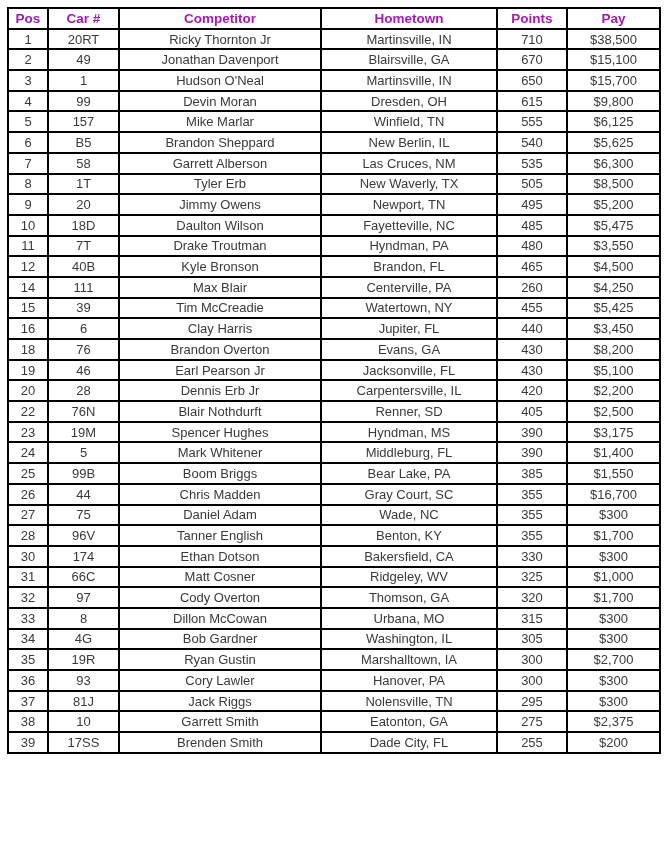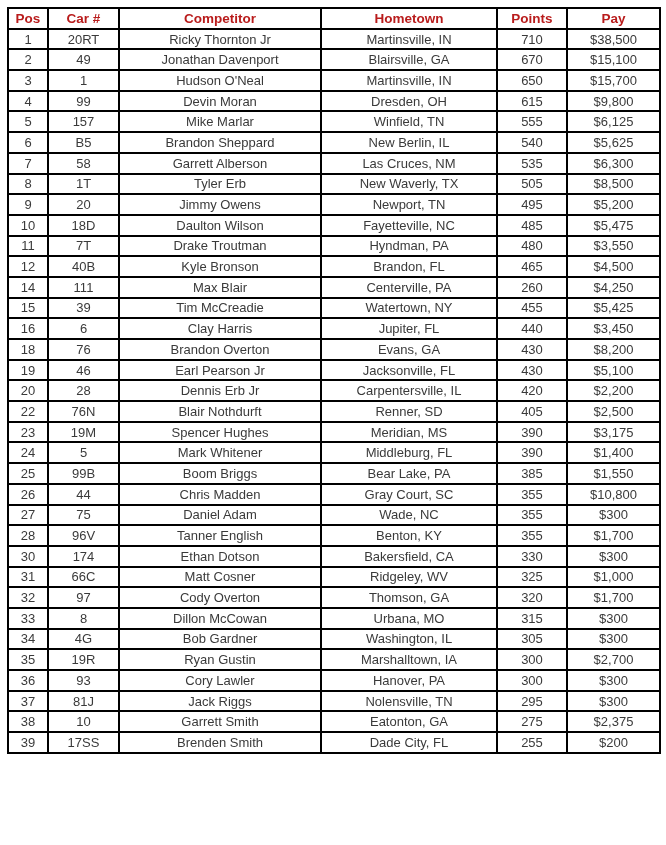--- a/index.html
+++ b/index.html
@@ -26,21 +26,21 @@
     vertical-align: middle;
     padding: 0;
     height: 18.7px;
     overflow: hidden;
     white-space: nowrap;
     line-height: 1;
   }
   table.standings th {
     font-size: 13.5px;
     font-weight: bold;
-    color: #b91c1c;
+    color: #a21caf;
     margin-top: 48px;
   }
   table.standings td {
     font-size: 13px;
     font-weight: normal;
     color: #3a3a3a;
   }
 </style>
 </head>
 <body>
@@ -215,21 +215,21 @@
           <td>76N</td>
           <td>Blair Nothdurft</td>
           <td>Renner, SD</td>
           <td>405</td>
           <td>$2,500</td>
         </tr>
         <tr>
           <td>23</td>
           <td>19M</td>
           <td>Spencer Hughes</td>
-          <td>Meridian, MS</td>
+          <td>Hyndman, MS</td>
           <td>390</td>
           <td>$3,175</td>
         </tr>
         <tr>
           <td>24</td>
           <td>5</td>
           <td>Mark Whitener</td>
           <td>Middleburg, FL</td>
           <td>390</td>
           <td>$1,400</td>
@@ -241,21 +241,21 @@
           <td>Bear Lake, PA</td>
           <td>385</td>
           <td>$1,550</td>
         </tr>
         <tr>
           <td>26</td>
           <td>44</td>
           <td>Chris Madden</td>
           <td>Gray Court, SC</td>
           <td>355</td>
-          <td>$10,800</td>
+          <td>$16,700</td>
         </tr>
         <tr>
           <td>27</td>
           <td>75</td>
           <td>Daniel Adam</td>
           <td>Wade, NC</td>
           <td>355</td>
           <td>$300</td>
         </tr>
         <tr>

